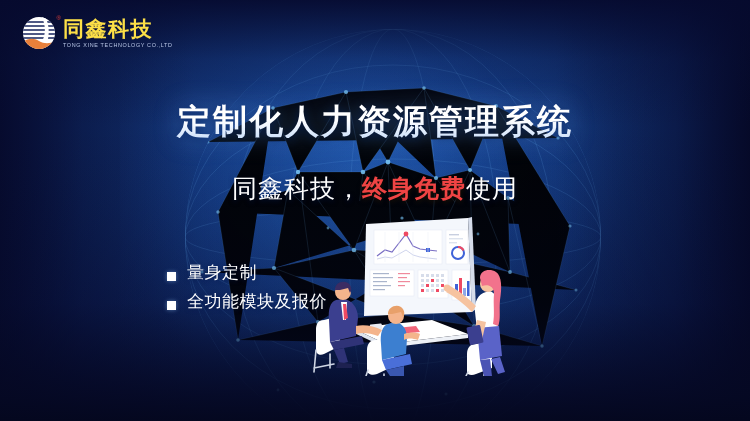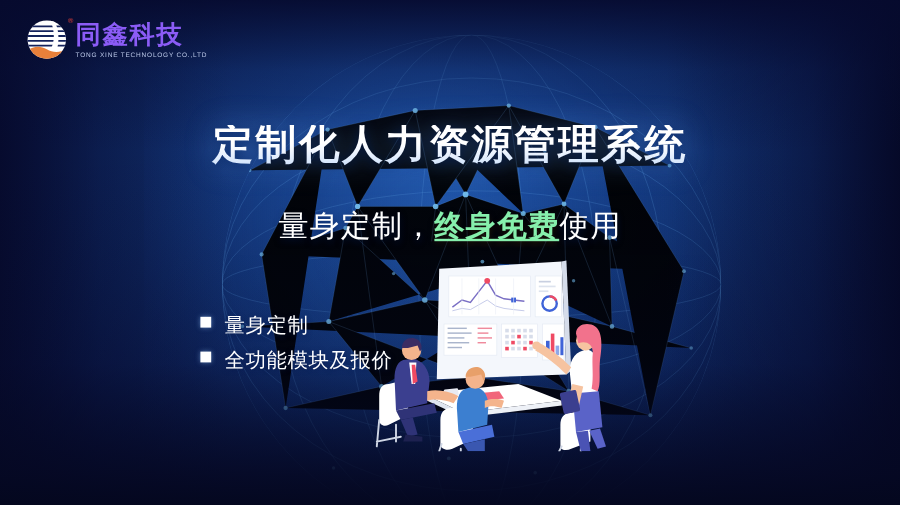--- a/index.html
+++ b/index.html
@@ -69,21 +69,21 @@
     right: -5px;
     top: -1px;
     font-size: 6px;
     color: #e8403a;
     line-height: 1;
   }
   .logo-text { display: flex; flex-direction: column; justify-content: center; }
   .logo-cn {
     font-size: 21px;
     font-weight: 700;
-    color: #8b5cf6;
+    color: #fde047;
     letter-spacing: 1.5px;
     line-height: 1.05;
     font-family: "DejaVu Sans", "Liberation Sans", sans-serif;
   }
   .logo-en {
     font-size: 4.6px;
     color: #b9c6e6;
     letter-spacing: 0.55px;
     margin-top: 2px;
     white-space: nowrap;
@@ -120,38 +120,37 @@
     text-align: center;
     font-size: 25px;
     line-height: 1;
     letter-spacing: 1px;
     font-family: "DejaVu Sans", "Liberation Sans", sans-serif;
     color: #ffffff;
     white-space: nowrap;
     text-shadow: 0 2px 5px rgba(0,20,70,0.6);
   }
   .subhead .hl {
-    color: #86efac;
+    color: #ef4444;
     font-weight: 700;
     text-shadow: 0 2px 5px rgba(50,30,0,0.5);
-    text-decoration: underline;
   }
 
   
   .bullets {
     position: absolute;
     left: 167px;
     top: 264px;
     display: flex;
     flex-direction: column;
     gap: 12px;
   }
   .bullet {
     display: flex;
-    align-items: flex-start;
+    align-items: flex-end;
     gap: 11px;
   }
   .bullet-marker {
     width: 9px;
     height: 9px;
     background: #ffffff;
     flex: 0 0 9px;
     box-shadow: 0 0 4px rgba(150,200,255,0.5);
   }
   .bullet-label {
@@ -284,21 +283,21 @@
     </div>
     <div class="logo-text">
       <div class="logo-cn">同鑫科技</div>
       <div class="logo-en">TONG XINE TECHNOLOGY CO.,LTD</div>
     </div>
   </div>
 
   <div class="headline">定制化人力资源管理系统</div>
 
   <div class="subhead">
-    <span>量身定制，</span><span class="hl">终身免费</span><span>使用</span>
+    <span>同鑫科技，</span><span class="hl">终身免费</span><span>使用</span>
   </div>
 
   <div class="bullets">
     <div class="bullet">
       <span class="bullet-marker"></span>
       <span class="bullet-label">量身定制</span>
     </div>
     <div class="bullet">
       <span class="bullet-marker"></span>
       <span class="bullet-label">全功能模块及报价</span>

